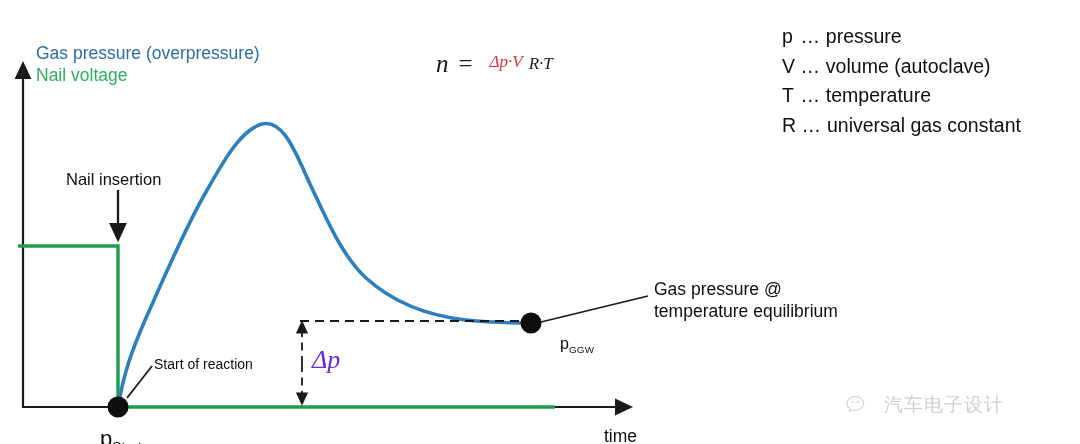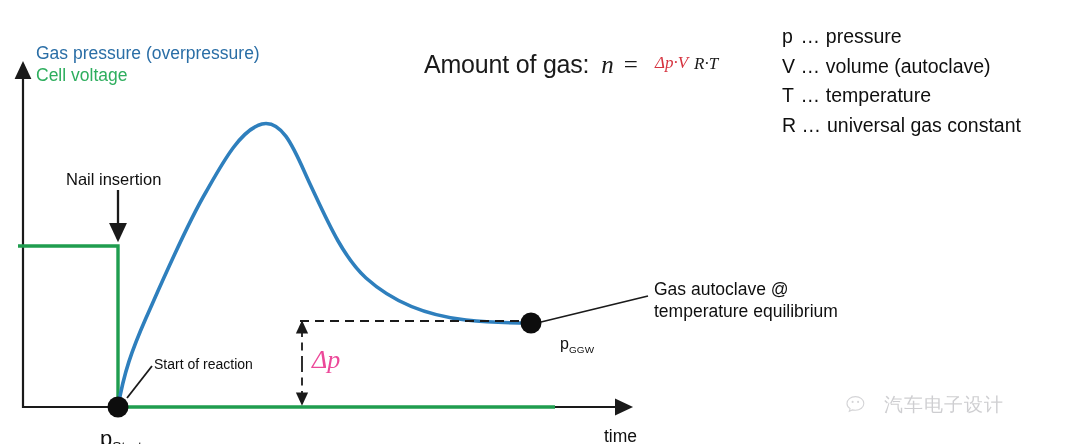--- a/index.html
+++ b/index.html
@@ -114,21 +114,21 @@
   #label-nail-insertion { left: 66px; top: 150px; font-size: 16.5px; }
   #label-start-of-reaction { left: 154px; top: 336px; font-size: 14px; }
   #label-p-start { left: 100px; top: 406px; font-size: 22px; }
   #label-p-ggw { left: 560px; top: 315px; font-size: 16px; }
   #label-gas-pressure-eq {
     left: 654px; top: 258px; font-size: 17.5px; line-height: 1.28;
   }
   #label-time { left: 604px; top: 406px; font-size: 17.5px; text-align: center; }
   #label-delta-p {
     left: 312px; top: 325px;
-    font-size: 26px; color: #ec4899;
+    font-size: 26px; color: #6d28d9;
     font-style: italic;
     font-family: "Liberation Serif", serif;
     text-align: center;
   }
   .sub { font-size: 0.62em; vertical-align: sub; letter-spacing: 0.2px; }
 
   
   #watermark {
     left: 846px; top: 372px;
     display: flex; align-items: center; gap: 14px;
@@ -142,25 +142,24 @@
     white-space: nowrap;
   }
 </style>
 </head>
 <body>
 
 <div id="page">
 
   <div class="abs" id="axis-legend">
     <div class="legend-line" id="legend-gas-pressure">Gas pressure (overpressure)</div>
-    <div class="legend-line" id="legend-cell-voltage">Cell voltage</div>
+    <div class="legend-line" id="legend-cell-voltage">Nail voltage</div>
   </div>
 
   <div class="abs" id="formula-block">
-    <span id="formula-label">Amount of gas:</span>
     <span id="formula-n">n</span>
     <span id="formula-equals">=</span>
     <span id="formula-fraction">
       <span id="formula-numerator">Δp·V</span>
       <span id="formula-bar"></span>
       <span id="formula-denominator">R·T</span>
     </span>
   </div>
 
   <div class="abs" id="symbol-legend">
@@ -228,21 +227,21 @@
 
   <div class="abs plot-label" id="label-p-start">
     <span>p</span><span class="sub">Start</span>
   </div>
 
   <div class="abs plot-label" id="label-p-ggw">
     <span>p</span><span class="sub">GGW</span>
   </div>
 
   <div class="abs plot-label" id="label-gas-pressure-eq">
-    <div>Gas autoclave @</div>
+    <div>Gas pressure @</div>
     <div>temperature equilibrium</div>
   </div>
 
   <div class="abs plot-label" id="label-delta-p">Δp</div>
 
   <div class="abs plot-label" id="label-time">time</div>
 
   <div class="abs" id="watermark">
     <svg width="24" height="21" viewBox="0 0 24 21">
       <path d="M9.4,1.6 C4.6,1.6 1,4.7 1,8.4 C1,10.5 2.2,12.4 4.1,13.6

